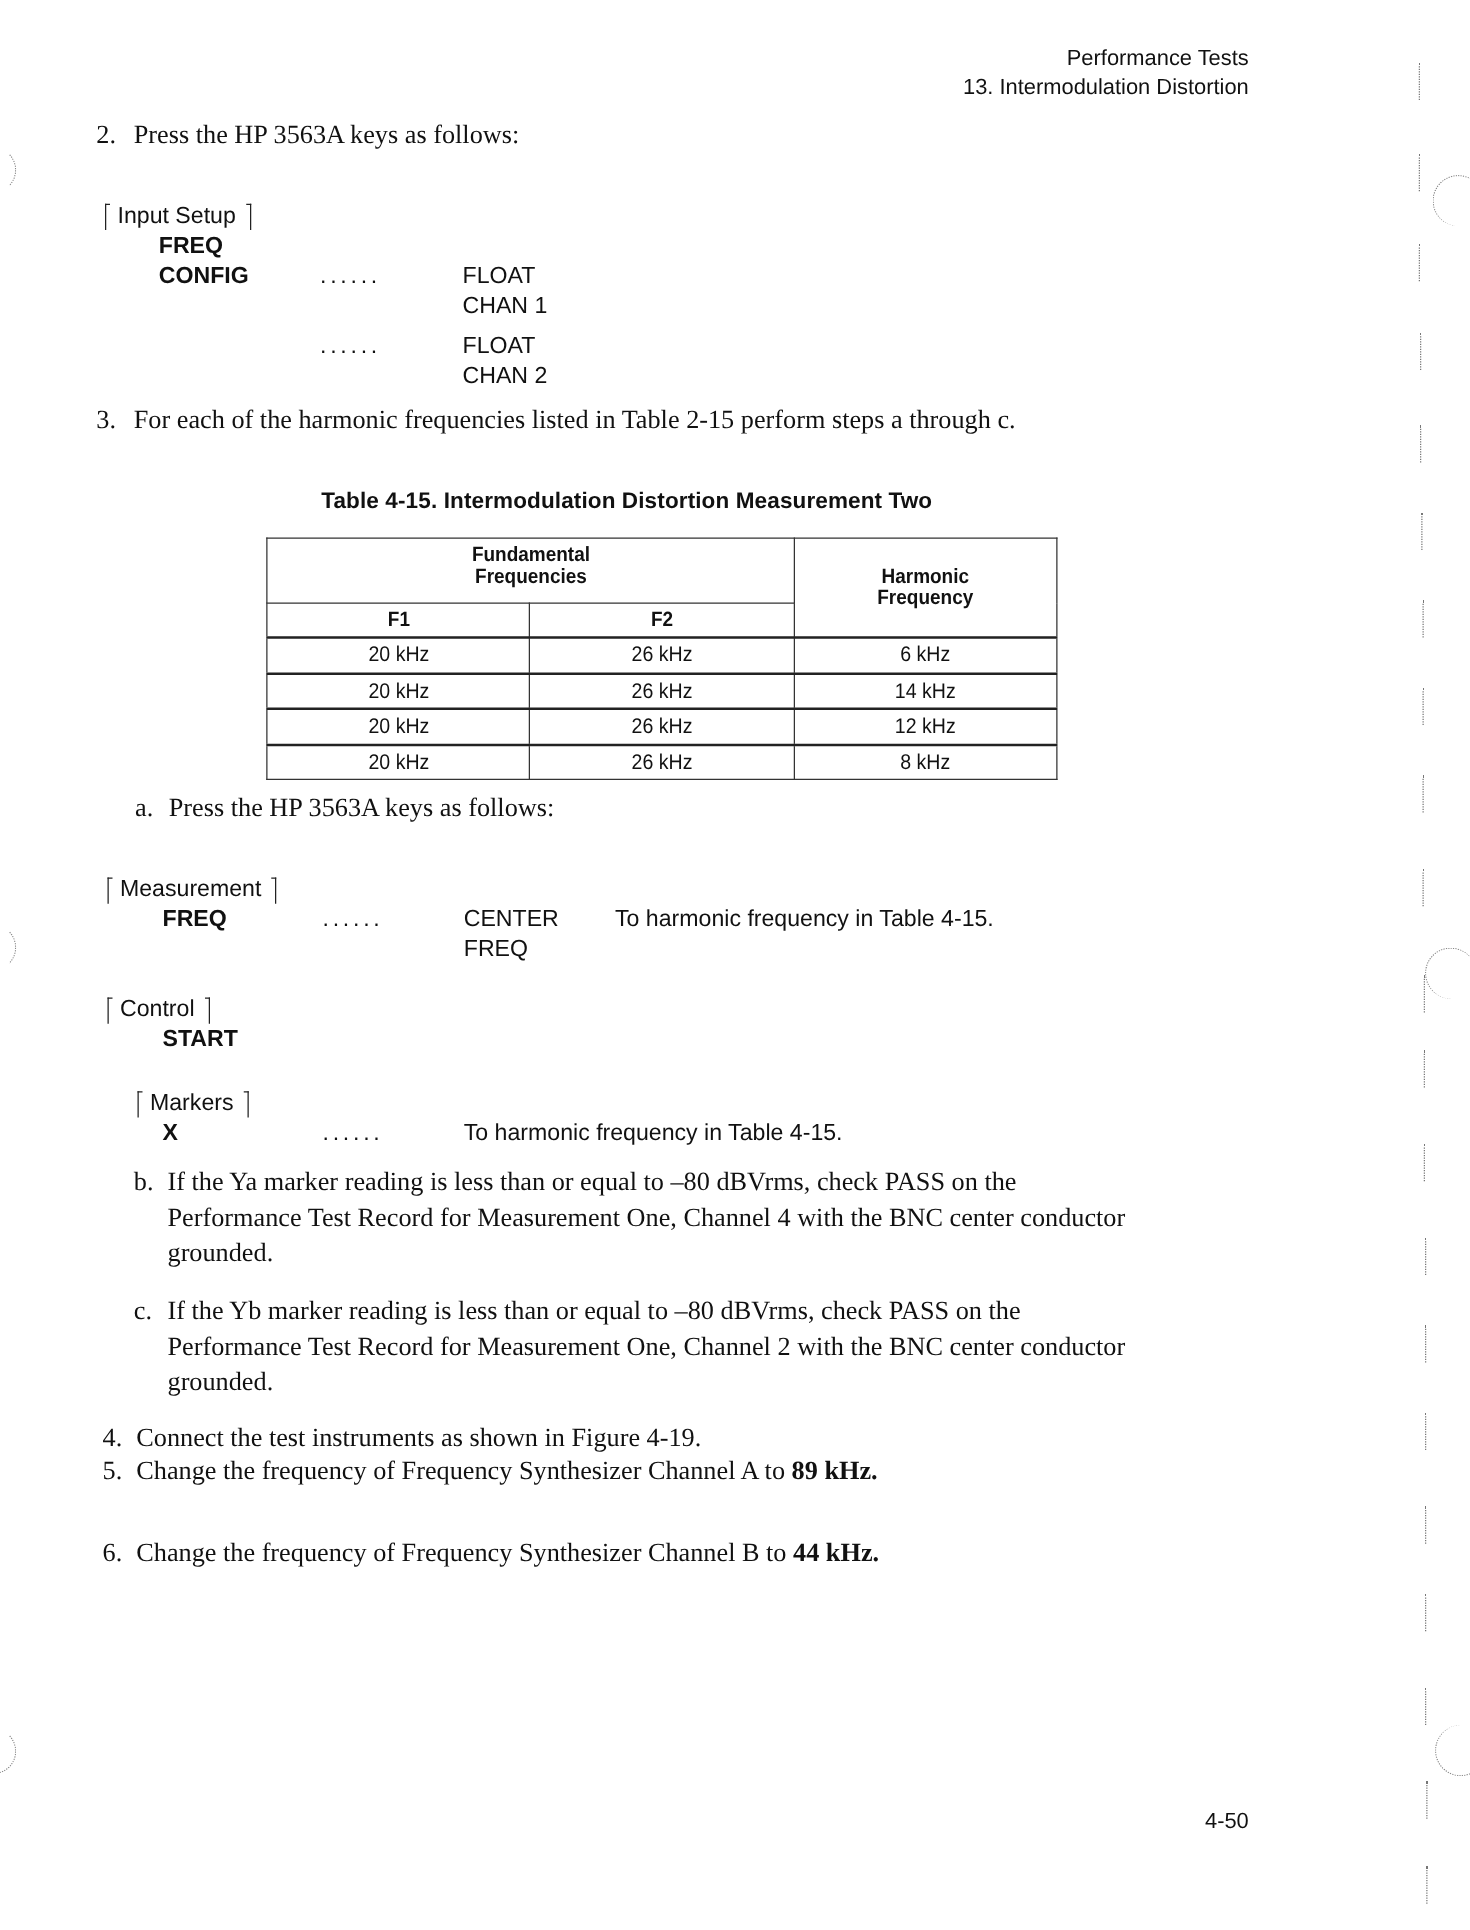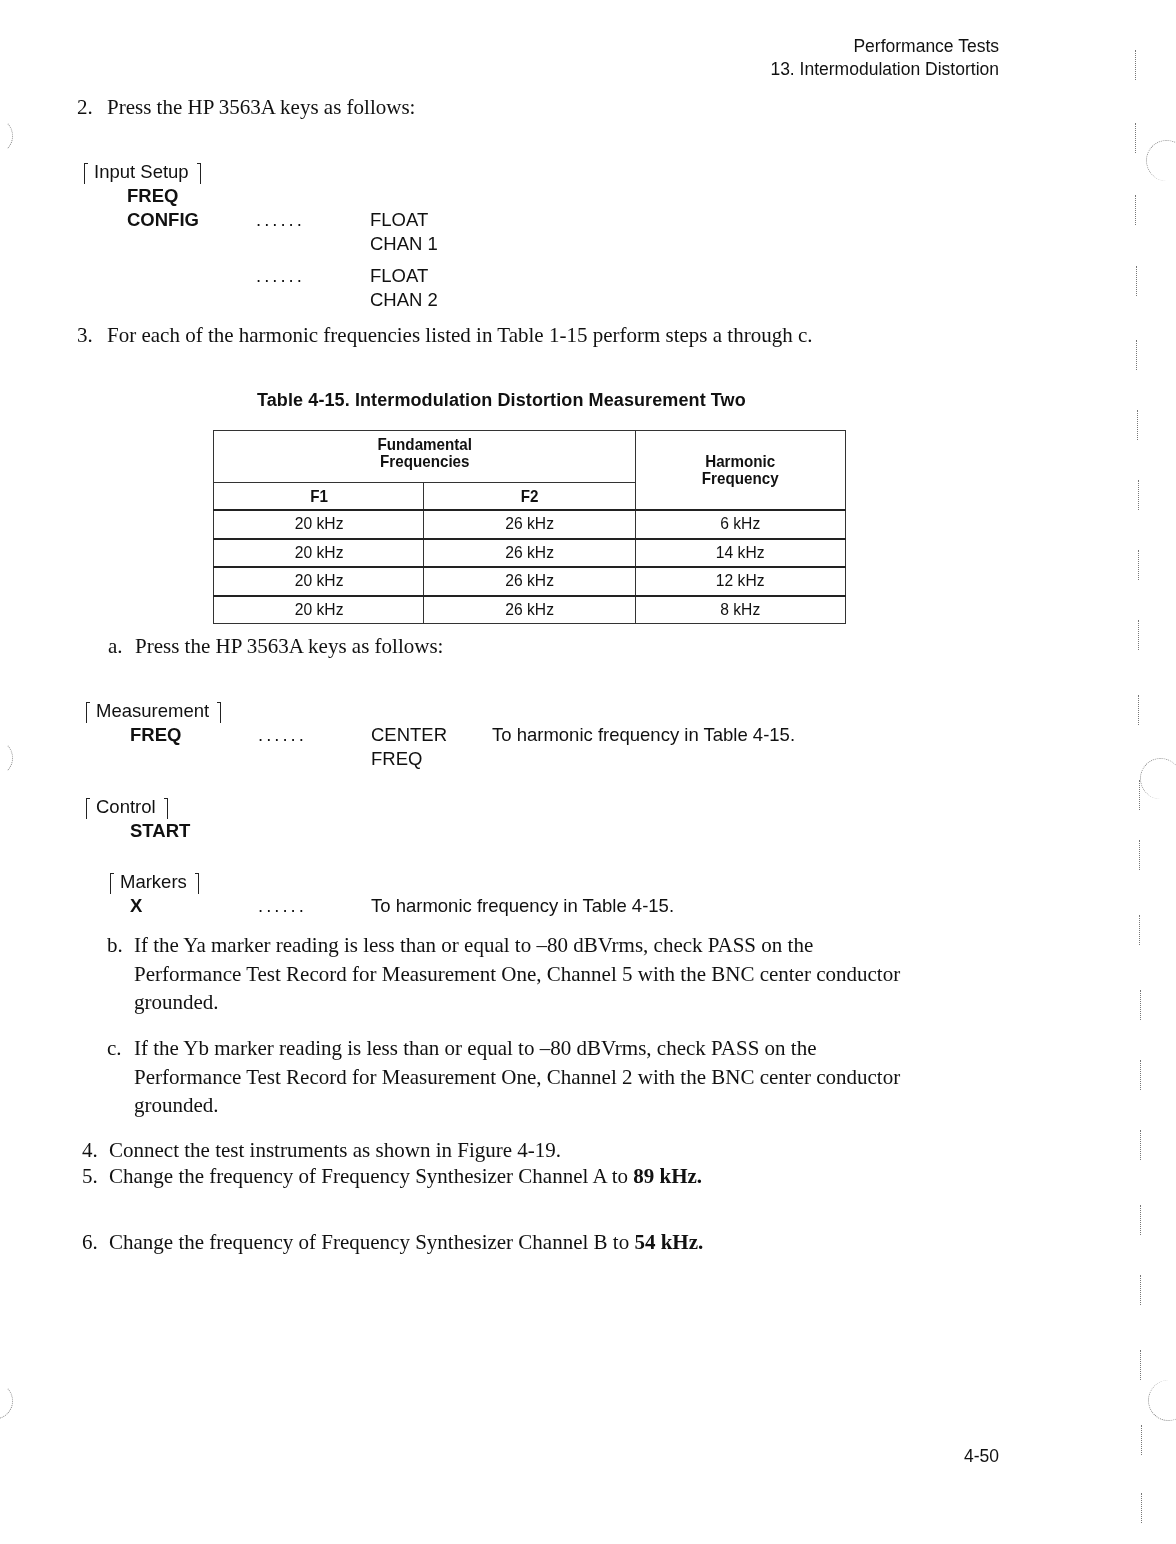--- a/index.html
+++ b/index.html
@@ -76,21 +76,21 @@
   <div class="row hardkey" style="left:43px; top:48px;text-align:right;">CONFIG</div>
   <div class="row dots" style="left:172px; top:48px;">......</div>
   <div class="row" style="left:286px; top:48px;">FLOAT</div>
   <div class="row" style="left:286px; top:72px;">CHAN 1</div>
   <div class="row dots" style="left:172px; top:104px;">......</div>
   <div class="row" style="left:286px; top:104px;">FLOAT</div>
   <div class="row" style="left:286px; top:128px;">CHAN 2</div>
 </div>
 
 <div class="step serif" style="left:77px; top:323px;">
-  <span class="num">3.</span><span>For each of the harmonic frequencies listed in Table 1-15 perform steps a through c.</span>
+  <span class="num">3.</span><span>For each of the harmonic frequencies listed in Table 2-15 perform steps a through c.</span>
 </div>
 
 <div class="table-caption sans">Table 4-15.  Intermodulation Distortion Measurement Two</div>
 <table class="data sans">
   <tbody>
       <tr>
     <th class="h-fund" colspan="2">
       <div>Fundamental</div>
       <div>Frequencies</div>
     </th>
@@ -153,36 +153,36 @@
   <div class="row" style="left:0; top:0;margin-left:24px;">
     <span class="bracket"><span>Markers</span></span>
   </div>
   <div class="row hardkey" style="left:44px; top:24px;">X</div>
   <div class="row dots" style="left:172px; top:24px;">......</div>
   <div class="row" style="left:285px; top:24px;">To harmonic frequency in Table 4-15.</div>
 </div>
 
 <div class="sub serif" style="left:107px; top:931px;">
   <span class="lbl">b.</span>
-  <span class="txt">If the Ya marker reading is less than or equal to –80 dBVrms, check PASS on the Performance Test Record for Measurement One, Channel 5 with the BNC center conductor grounded.</span>
+  <span class="txt">If the Ya marker reading is less than or equal to –80 dBVrms, check PASS on the Performance Test Record for Measurement One, Channel 4 with the BNC center conductor grounded.</span>
 </div>
 
 <div class="sub serif" style="left:107px; top:1034px;">
   <span class="lbl">c.</span>
   <span class="txt">If the Yb marker reading is less than or equal to –80 dBVrms, check PASS on the Performance Test Record for Measurement One, Channel 2 with the BNC center conductor grounded.</span>
 </div>
 
 <div class="step serif" style="left:82px; top:1138px;">
   <span class="num" style="width:27px;">4.</span><span>Connect the test instruments as shown in Figure 4-19.</span>
 </div>
 <div class="step serif" style="left:82px; top:1164px;">
   <span class="num" style="width:27px;">5.</span><span>Change the frequency of Frequency Synthesizer Channel A to </span><b>89 kHz.</b>
 </div>
 <div class="step serif" style="left:82px; top:1230px;">
-  <span class="num" style="width:27px;">6.</span><span>Change the frequency of Frequency Synthesizer Channel B to </span><b>54 kHz.</b>
+  <span class="num" style="width:27px;">6.</span><span>Change the frequency of Frequency Synthesizer Channel B to </span><b>44 kHz.</b>
 </div>
 
 <div class="page-num sans">4-50</div>
 
 <div class="edge-mark" style="left:1135px; top:50px; height:30px;"></div>
 <div class="edge-mark" style="left:1135px; top:123px; height:30px;"></div>
 <div class="edge-curve" style="left:1146px; top:140px; width:40px; height:40px; border-right:none; border-bottom:none;"></div>
 <div class="edge-mark" style="left:1135px; top:195px; height:30px;"></div>
 <div class="edge-mark" style="left:1136px; top:266px; height:30px;"></div>
 <div class="edge-mark" style="left:1136px; top:340px; height:30px;"></div>

